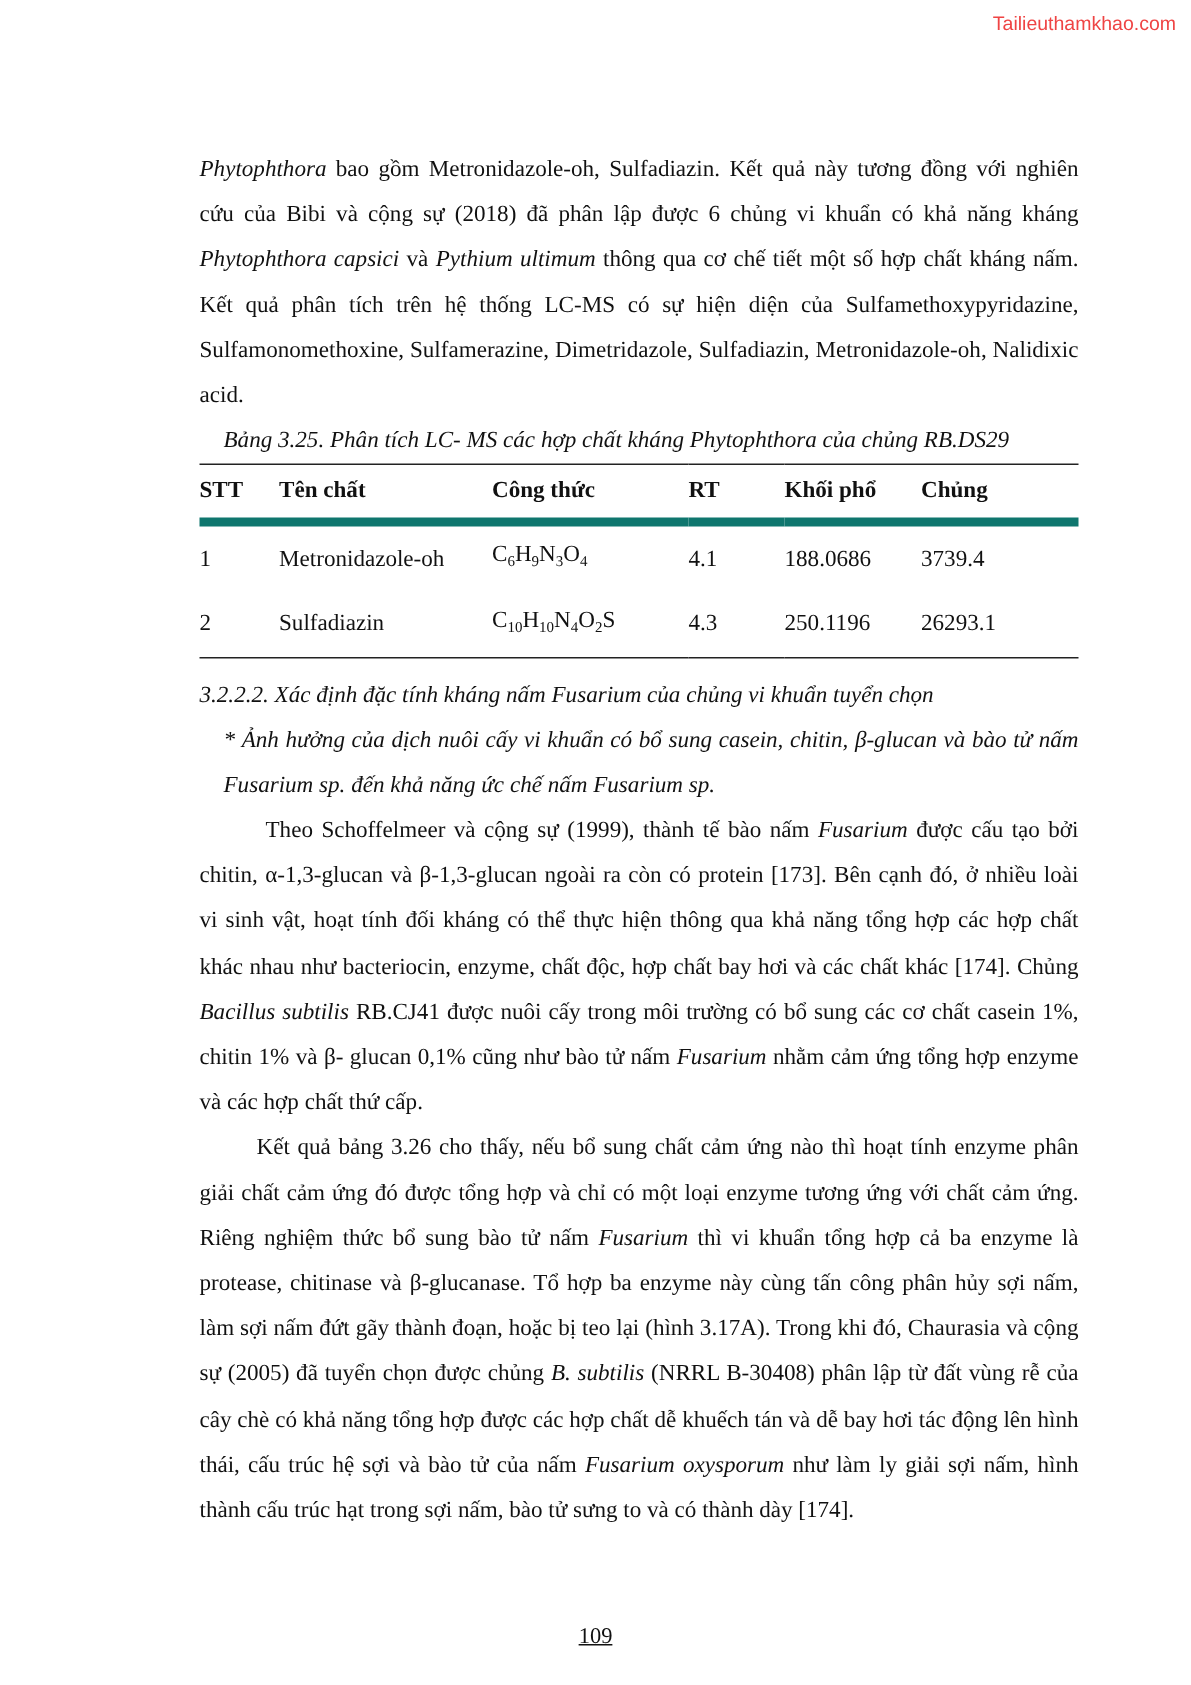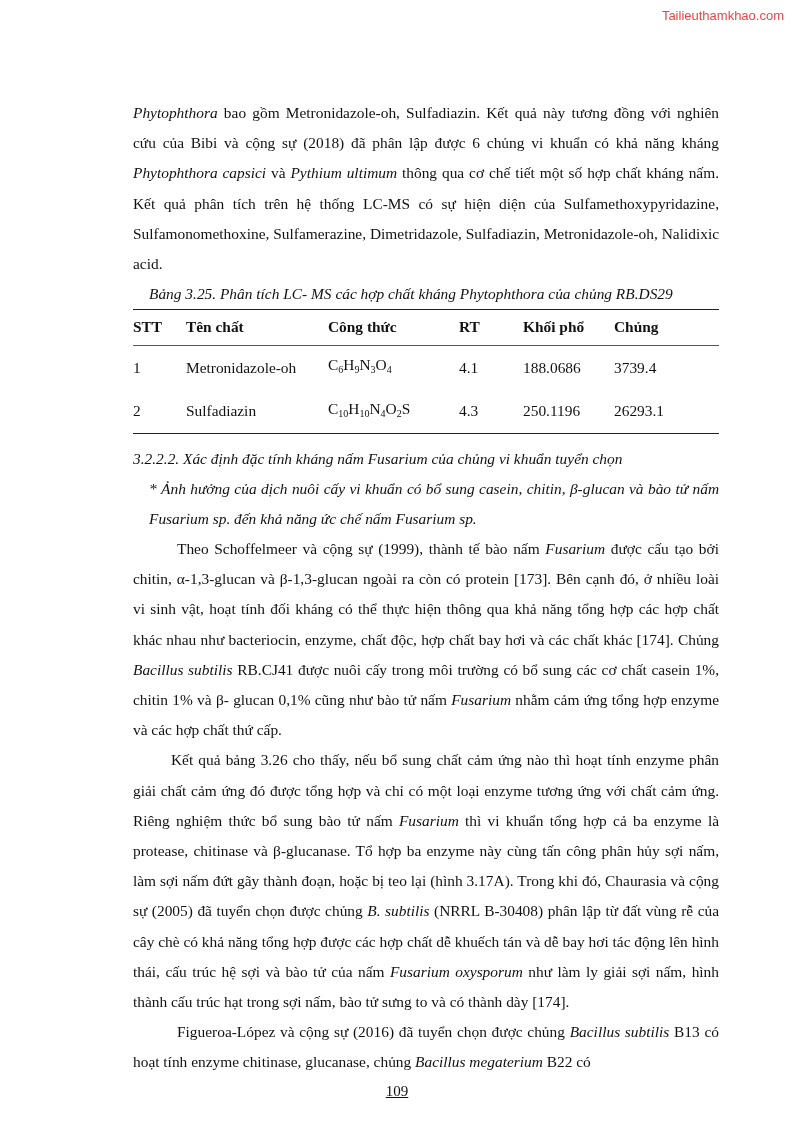--- a/index.html
+++ b/index.html
@@ -6,21 +6,21 @@
   body { width: 794px; height: 1123px; position: relative; overflow: hidden;
          font-family: "Liberation Serif", "DejaVu Serif", serif; color: #111; }
   .watermark { position: absolute; top: 8px; right: 10px; font-family: "Liberation Sans", "DejaVu Sans", sans-serif;
                font-size: 13px; color: #ef4444; }
   .page { position: absolute; left: 133px; top: 98px; width: 586px; font-size: 15.4px; line-height: 30.2px; }
   p { margin: 0; text-align: justify; }
   .indent { text-indent: 44px; }
   .indent2 { text-indent: 38px; }
   .caption { font-style: italic; margin-top: 2px; line-height: 26px; margin-left: 16px; }
   table { border-collapse: collapse; width: 586px; margin-top: 2px; }
-  th { text-align: left; font-weight: bold; padding: 2px 0 3px 0; border-top: 1px solid #222; border-bottom: 1px solid #0f766e; }
+  th { text-align: left; font-weight: bold; padding: 2px 0 3px 0; border-top: 1px solid #222; border-bottom: 6px solid #0f766e; }
   td { padding: 4px 0 4px 0; }
   tr.last td { border-bottom: 1px solid #222; }
   .c1 { width: 53px; } .c2 { width: 142px; } .c3 { width: 131px; } .c4 { width: 64px; } .c5 { width: 91px; }
   .section { font-style: italic; margin-top: 10px; }
   .footer { position: absolute; top: 1083px; left: 0; width: 794px; text-align: center; font-size: 15px; text-decoration: underline; }
   i { font-style: italic; }
   sub { font-size: 10px; vertical-align: -3px; }
 </style>
 </head>
 <body>
@@ -63,16 +63,15 @@
         <td>26293.1</td>
       </tr>
     </tbody>
   </table>
 
   <p class="section">3.2.2.2. Xác định đặc tính kháng nấm Fusarium của chủng vi khuẩn tuyển chọn</p>
   <p class="caption" style="font-style:italic;line-height:30px;margin-top:0">*  Ảnh hưởng của dịch nuôi cấy vi khuẩn có bổ sung casein, chitin, β-glucan và bào tử nấm Fusarium sp. đến khả năng ức chế nấm Fusarium sp.</p>
 
   <p class="indent"><span>Theo Schoffelmeer và cộng sự (1999), thành tế bào nấm </span><i>Fusarium</i><span> được cấu tạo bởi chitin, α-1,3-glucan và β-1,3-glucan ngoài ra còn có protein [173]. Bên cạnh đó, ở nhiều loài vi sinh vật, hoạt tính đối kháng có thể thực hiện thông qua khả năng tổng hợp các hợp chất khác nhau như bacteriocin, enzyme, chất độc, hợp chất bay hơi và các chất khác [174]. Chủng </span><i>Bacillus subtilis</i><span> RB.CJ41 được nuôi cấy trong môi trường có bổ sung các cơ chất casein 1%, chitin 1% và β- glucan 0,1% cũng như bào tử nấm </span><i>Fusarium</i><span> nhằm cảm ứng tổng hợp enzyme và các hợp chất thứ cấp.</span></p>
   <p class="indent2"><span>Kết quả bảng 3.26 cho thấy, nếu bổ sung chất cảm ứng nào thì hoạt tính enzyme phân giải chất cảm ứng đó được tổng hợp và chỉ có một loại enzyme tương ứng với chất cảm ứng. Riêng nghiệm thức bổ sung bào tử nấm </span><i>Fusarium</i><span> thì vi khuẩn tổng hợp cả ba enzyme là protease, chitinase và β-glucanase. Tổ hợp ba enzyme này cùng tấn công phân hủy sợi nấm, làm sợi nấm đứt gãy thành đoạn, hoặc bị teo lại (hình 3.17A). Trong khi đó, Chaurasia và cộng sự (2005) đã tuyển chọn được chủng </span><i>B. subtilis</i><span> (NRRL B-30408) phân lập từ đất vùng rễ của cây chè có khả năng tổng hợp được các hợp chất dễ khuếch tán và dễ bay hơi tác động lên hình thái, cấu trúc hệ sợi và bào tử của nấm </span><i>Fusarium oxysporum</i><span> như làm ly giải sợi nấm, hình thành cấu trúc hạt trong sợi nấm, bào tử sưng to và có thành dày [174].</span></p>
-  <p class="indent"><span>Figueroa-López và cộng sự (2016) đã tuyển chọn được chủng </span><i>Bacillus subtilis</i><span> B13 có hoạt tính enzyme chitinase, glucanase, chủng </span><i>Bacillus megaterium</i><span> B22 có</span></p>
 </div>
 
 <div class="footer">109</div>
 
 </body></html>

